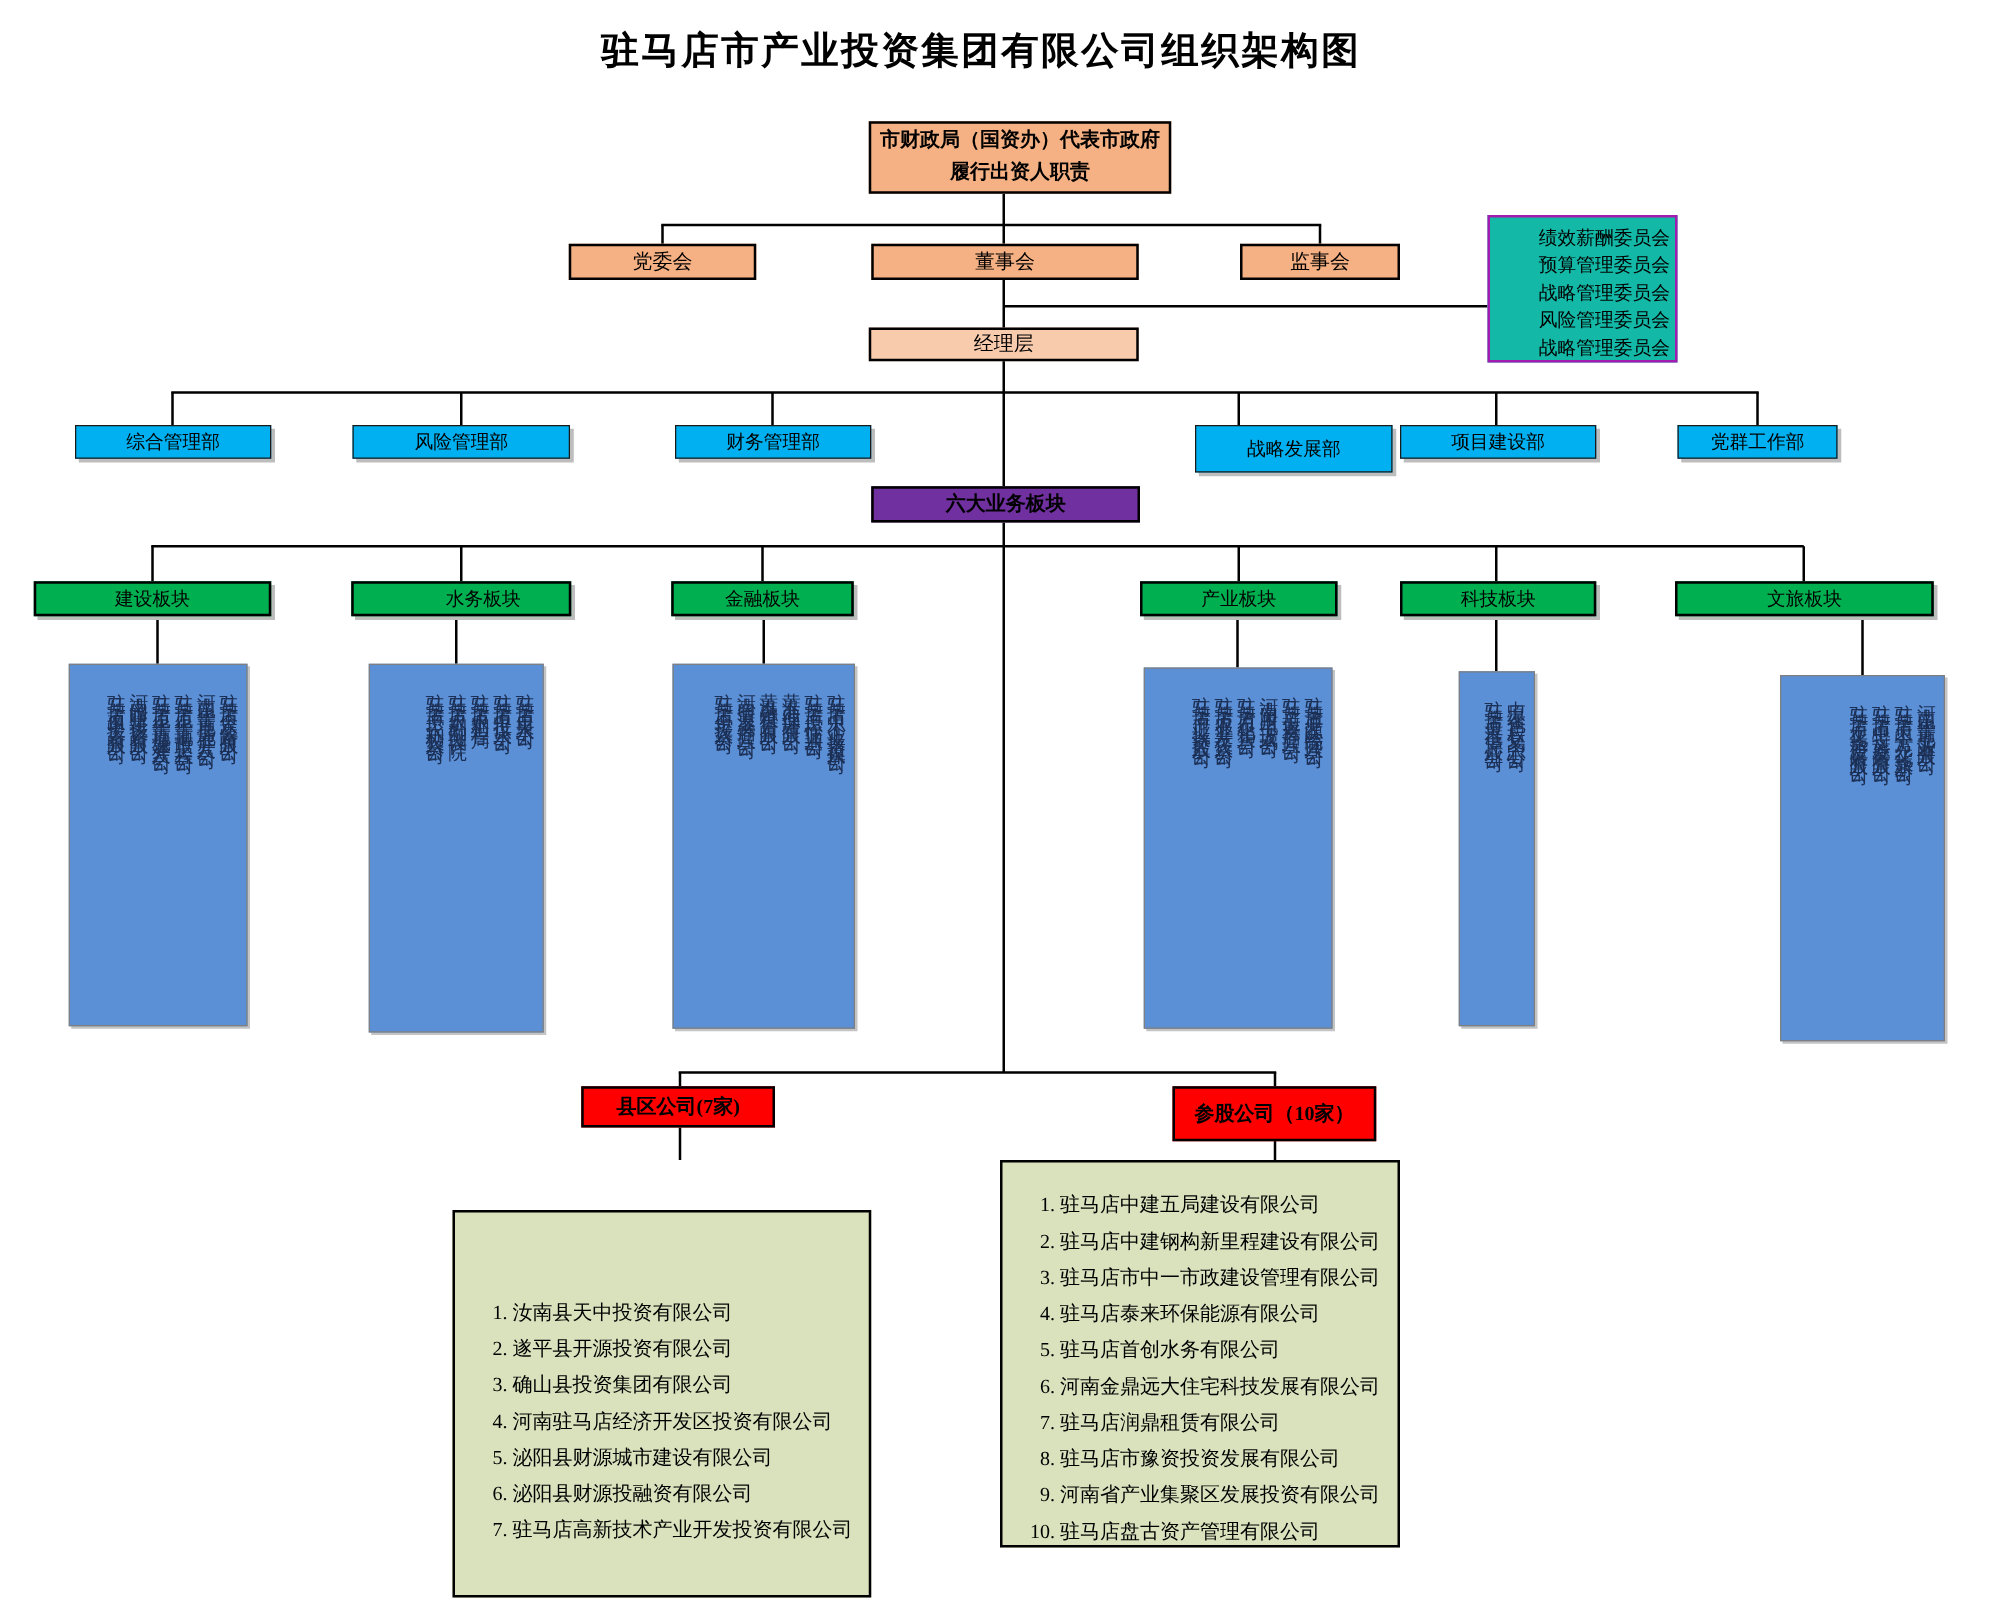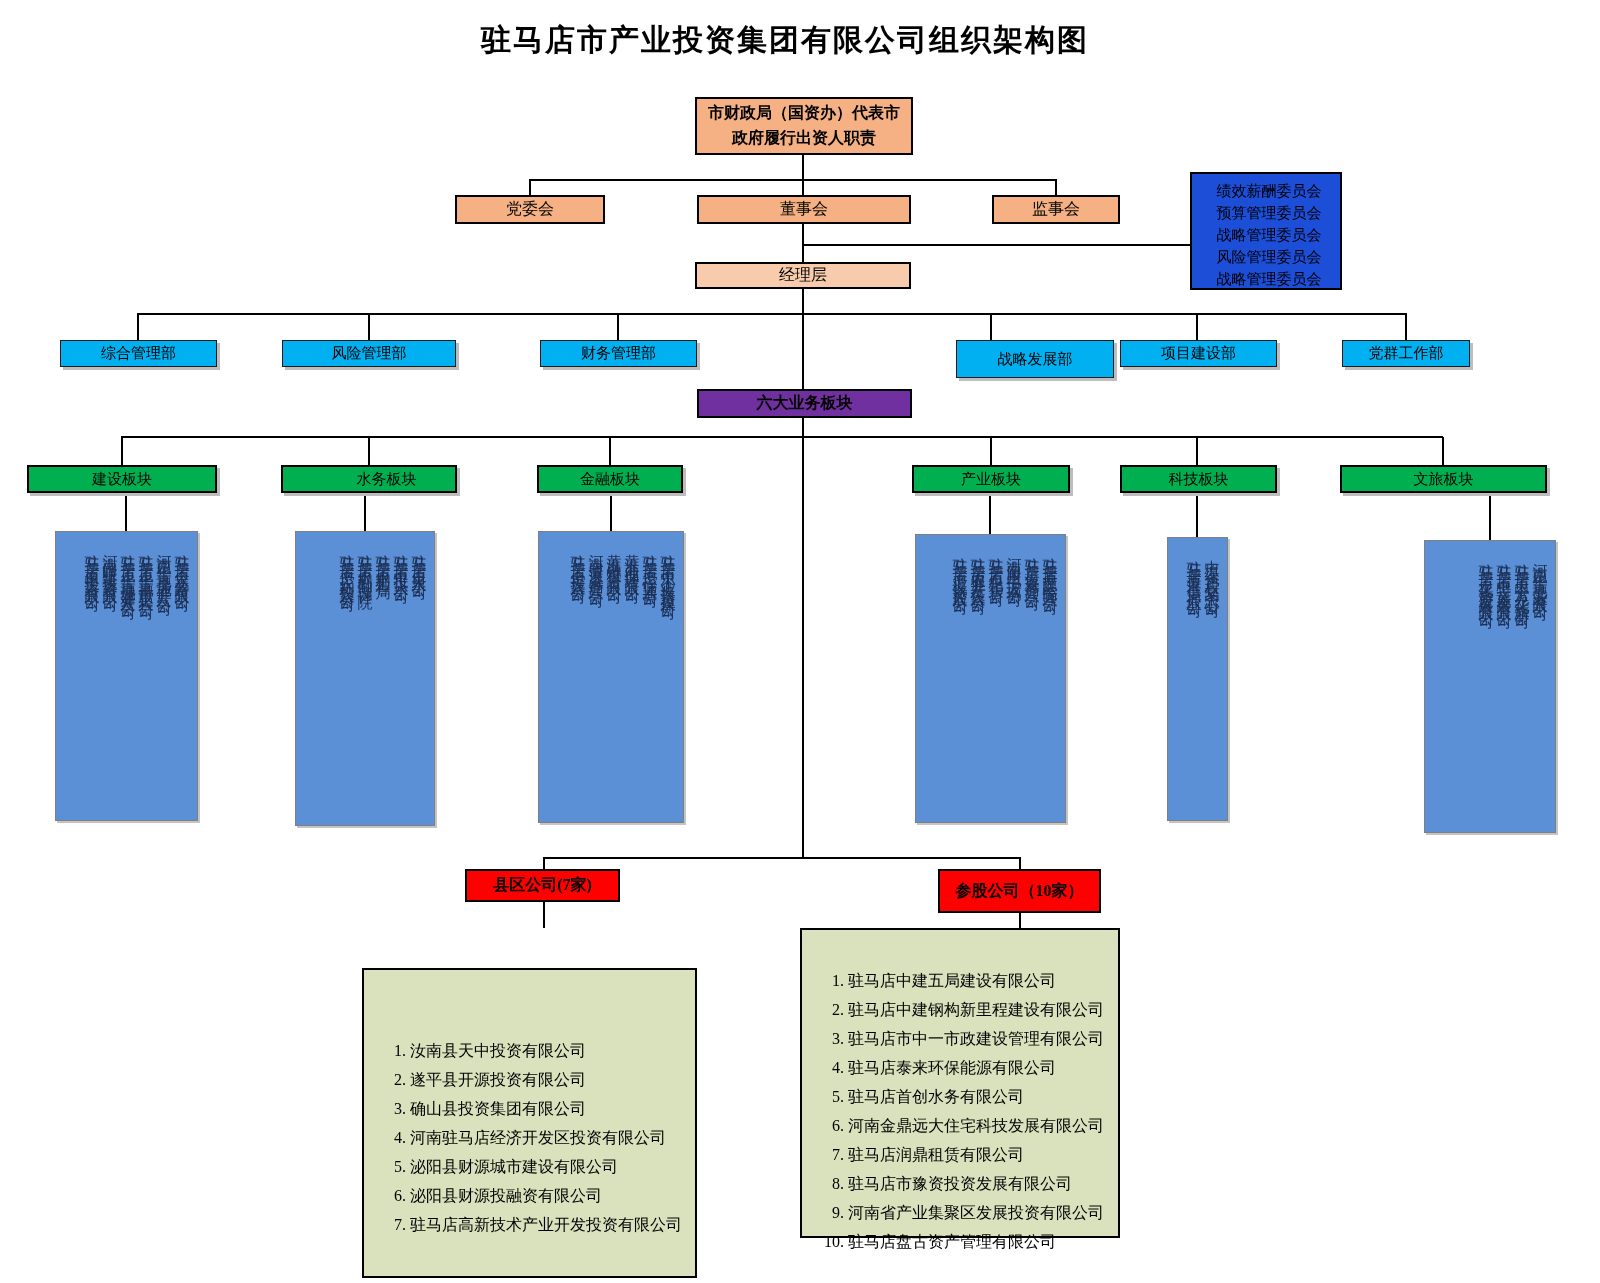--- a/index.html
+++ b/index.html
@@ -13,33 +13,33 @@
          display:flex; align-items:center; justify-content:center; text-align:center;
          font-size:16px; color:#000; }
   .orange       { background:#F5B183; }
   .lightorange  { background:#F8CBAD; }
   .blue         { background:#00B0F0; border:1px solid #1a1a1a; box-shadow:3px 3px 0 #bdbdbd; font-size:15px; }
   .purplebox    { background:#7030A0; font-weight:bold; }
   .greenbox     { background:#00B050; box-shadow:3px 3px 0 #bdbdbd; font-size:15px;text-align:center; }
   .redbox       { background:#FF0000; font-weight:bold; }
   .rootbox      { font-weight:bold; line-height:1.55; padding:4px; }
 
-  .yellowbox { position:absolute; box-sizing:border-box; background:#1d4ed8; border:2px solid #000000;
-               padding:6px 4px 0 10px; font-size:15px; line-height:22px; text-align:center; color:#000; }
+  .yellowbox { position:absolute; box-sizing:border-box; background:#14b8a6; border:2px solid #a21caf;
+               padding:6px 4px 0 10px; font-size:15px; line-height:22px; text-align:right; color:#000; }
 
   .companybox { position:absolute; box-sizing:border-box; background:#5B8FD6;
                 border:1px solid #7f7f7f; box-shadow:2px 2px 0 #c4c4c4;
                 writing-mode:vertical-rl; text-orientation:upright;
                 padding:10px 5px; color:#1c2f54; }
   .companybox div { font-size:15px; letter-spacing:4px; margin:0 3px; line-height:1; }
 
   .listbox { position:absolute; box-sizing:border-box; background:#D9E1BD; border:2px solid #000; }
   .listbox ol { margin:0; font-size:16px; line-height:29px; color:#000; }
   .clist  { padding:66px 6px 0 46px; }
-  .elist  { padding:36px 6px 0 46px; }
+  .elist  { padding:20px 6px 0 46px; }
 
   .hl,.vl { position:absolute; background:#000; }
 </style>
 </head>
 <body>
 
 <div id="canvas">
 
   <div class="vl" style="left:802px;top:155px;width:2px;height:40px;"></div>
   <div class="hl" style="left:529px;top:179px;width:528px;height:2px;"></div>
@@ -69,21 +69,21 @@
   <div class="vl" style="left:1196px;top:493px;width:2px;height:44px;"></div>
   <div class="vl" style="left:1489px;top:493px;width:2px;height:47px;"></div>
   <div class="hl" style="left:543px;top:857px;width:478px;height:2px;"></div>
   <div class="vl" style="left:543px;top:858px;width:2px;height:11px;"></div>
   <div class="vl" style="left:1019px;top:858px;width:2px;height:11px;"></div>
   <div class="vl" style="left:543px;top:902px;width:2px;height:26px;"></div>
   <div class="vl" style="left:1019px;top:902px;width:2px;height:26px;"></div>
 
   <div class="title">驻马店市产业投资集团有限公司组织架构图</div>
 
-  <div class="box orange rootbox" style="left:695px;top:97px;width:218px;height:58px;font-family:Liberation Serif, serif;">市财政局（国资办）代表市政府履行出资人职责</div>
+  <div class="box orange rootbox" style="left:695px;top:97px;width:242px;height:58px;font-family:Liberation Serif, serif;">市财政局（国资办）代表市政府履行出资人职责</div>
 
   <div class="box orange" style="left:455px;top:195px;width:150px;height:29px;">党委会</div>
   <div class="box orange" style="left:697px;top:195px;width:214px;height:29px;">董事会</div>
   <div class="box orange" style="left:992px;top:195px;width:128px;height:29px;">监事会</div>
 
   <div class="yellowbox" style="left:1190px;top:172px;width:152px;height:118px;">
       <div class="committee-line">绩效薪酬委员会</div>
       <div class="committee-line">预算管理委员会</div>
       <div class="committee-line">战略管理委员会</div>
       <div class="committee-line">风险管理委员会</div>

